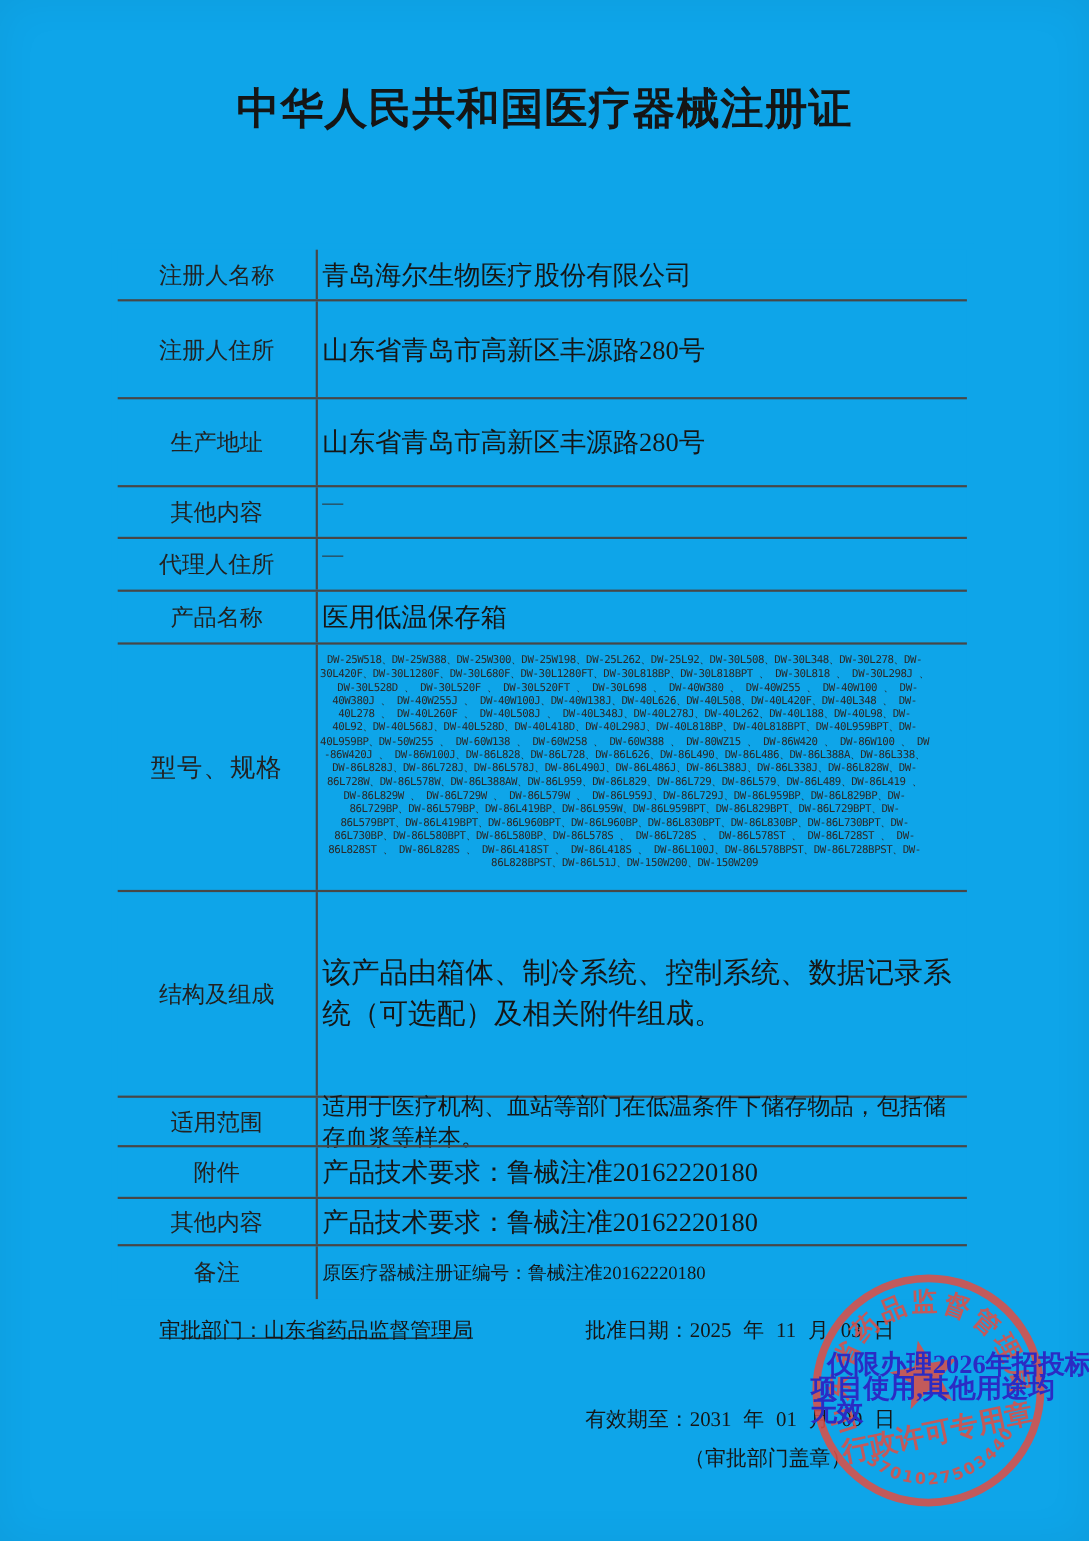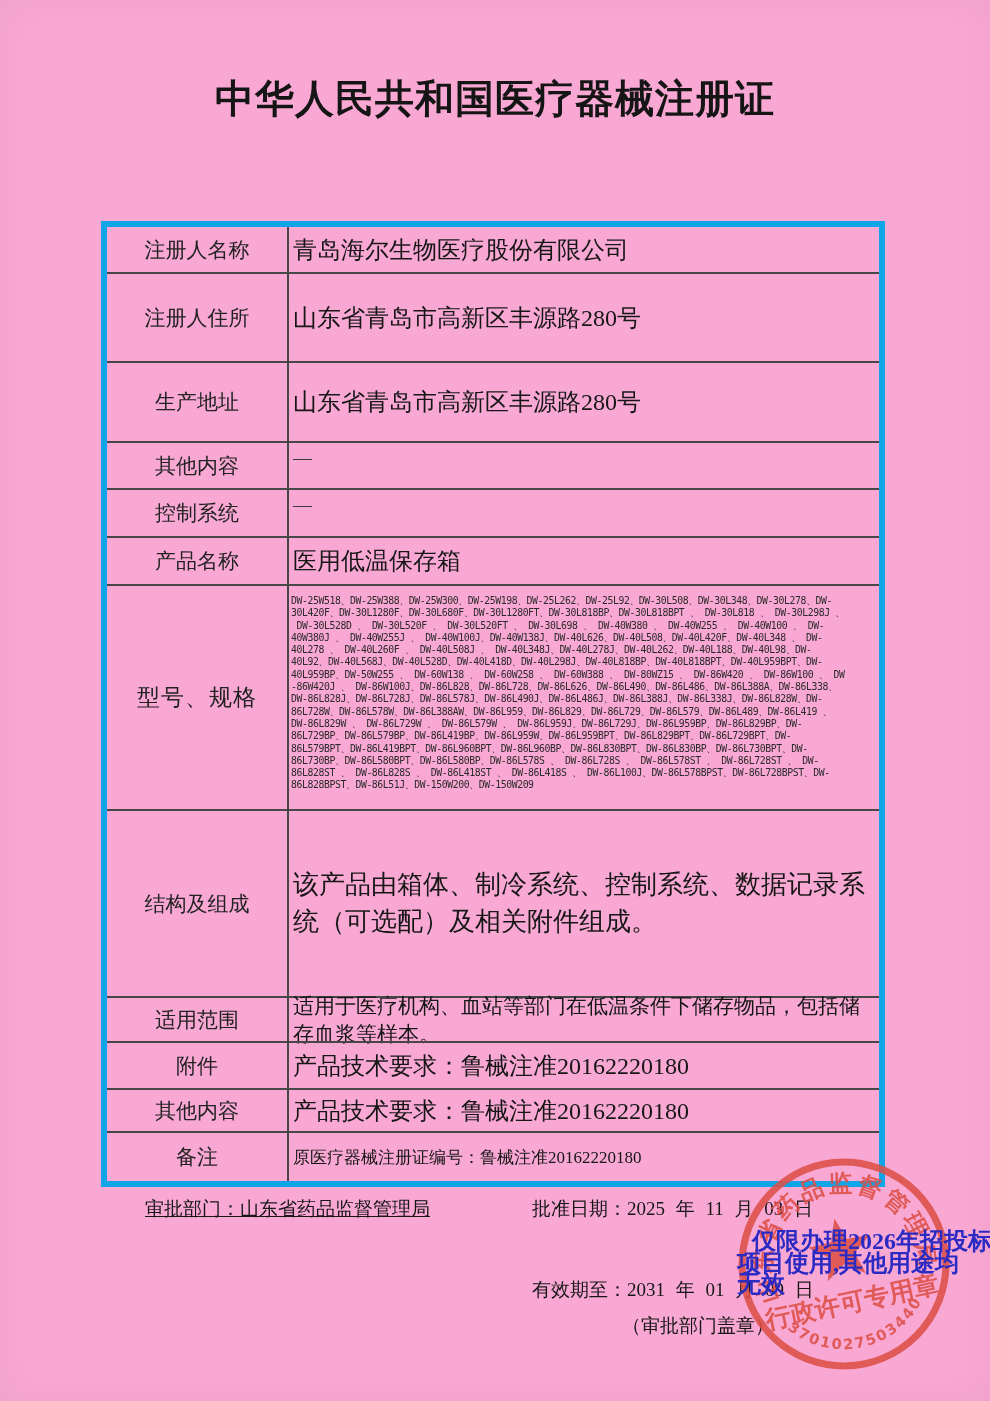--- a/index.html
+++ b/index.html
@@ -1,20 +1,20 @@
 <!DOCTYPE html>
 <html><head>
 <meta charset="utf-8">
 <style>
   * { margin: 0; padding: 0; box-sizing: border-box; }
   html,body { background:#e8e8e8; }
   .page {
     position: relative;
     width: 990px; height: 1401px;
-    background: #f9a8d4;
+    background: #0ea5e9;
     font-family: "Liberation Serif", "DejaVu Serif", serif;
     color: #1d1d1d;
     overflow: hidden;
     box-shadow: inset 0 0 40px rgba(0,0,0,0.05);
   }
   .title {
     position: absolute; top: 72px; left: 0; width: 100%;
     text-align: center;
     font-size: 39px; font-weight: 700; letter-spacing: 1px;
     color: #151515;
@@ -43,21 +43,21 @@
     display: flex; align-items: center;
     padding-left: 4px;
     font-size: 24px; color: #161616;
   }
   .v-dash .cell-value { font-size: 19px; align-items: flex-start; padding-top: 4px; color:#333; }
   .v-models .cell-value {
     align-items: flex-start;
     padding: 9px 2px 0 2px;
     font-family: "DejaVu Sans Mono", "Liberation Mono", monospace;
     font-size: 9.8px; line-height: 12.3px; letter-spacing: -0.4px;
-    white-space: pre-wrap; color: #2a2a2a;
+    white-space: pre-wrap; color: #2a2a2a; text-align: center;
   }
   .v-struct .cell-value { font-size: 26px; line-height: 1.42; padding-right: 4px; }
   .v-scope .cell-value  { font-size: 21px; }
   .v-note .cell-value   { font-size: 17px; }
   
   .footer-line { position: absolute; font-size: 19px; color: #161616; white-space: nowrap; }
   .approval   { left: 145px; top: 1196px; text-decoration: underline; }
   .date1      { left: 532px; top: 1196px; }
   .date2      { left: 532px; top: 1237px; }
   .date3      { left: 532px; top: 1277px; }
@@ -98,21 +98,21 @@
     </div>
     <div class="row" style="height:80px">
       <div class="cell-label">生产地址</div>
       <div class="cell-value">山东省青岛市高新区丰源路280号</div>
     </div>
     <div class="row v-dash" style="height:47px">
       <div class="cell-label">其他内容</div>
       <div class="cell-value">—</div>
     </div>
     <div class="row v-dash" style="height:48px">
-      <div class="cell-label">控制系统</div>
+      <div class="cell-label">代理人住所</div>
       <div class="cell-value">—</div>
     </div>
     <div class="row" style="height:48px">
       <div class="cell-label">产品名称</div>
       <div class="cell-value">医用低温保存箱</div>
     </div>
     <div class="row v-models row-models" style="height:225px">
       <div class="cell-label">型号、规格</div>
       <div class="cell-value">DW-25W518、DW-25W388、DW-25W300、DW-25W198、DW-25L262、DW-25L92、DW-30L508、DW-30L348、DW-30L278、DW-
 30L420F、DW-30L1280F、DW-30L680F、DW-30L1280FT、DW-30L818BP、DW-30L818BPT 、 DW-30L818 、 DW-30L298J 、

